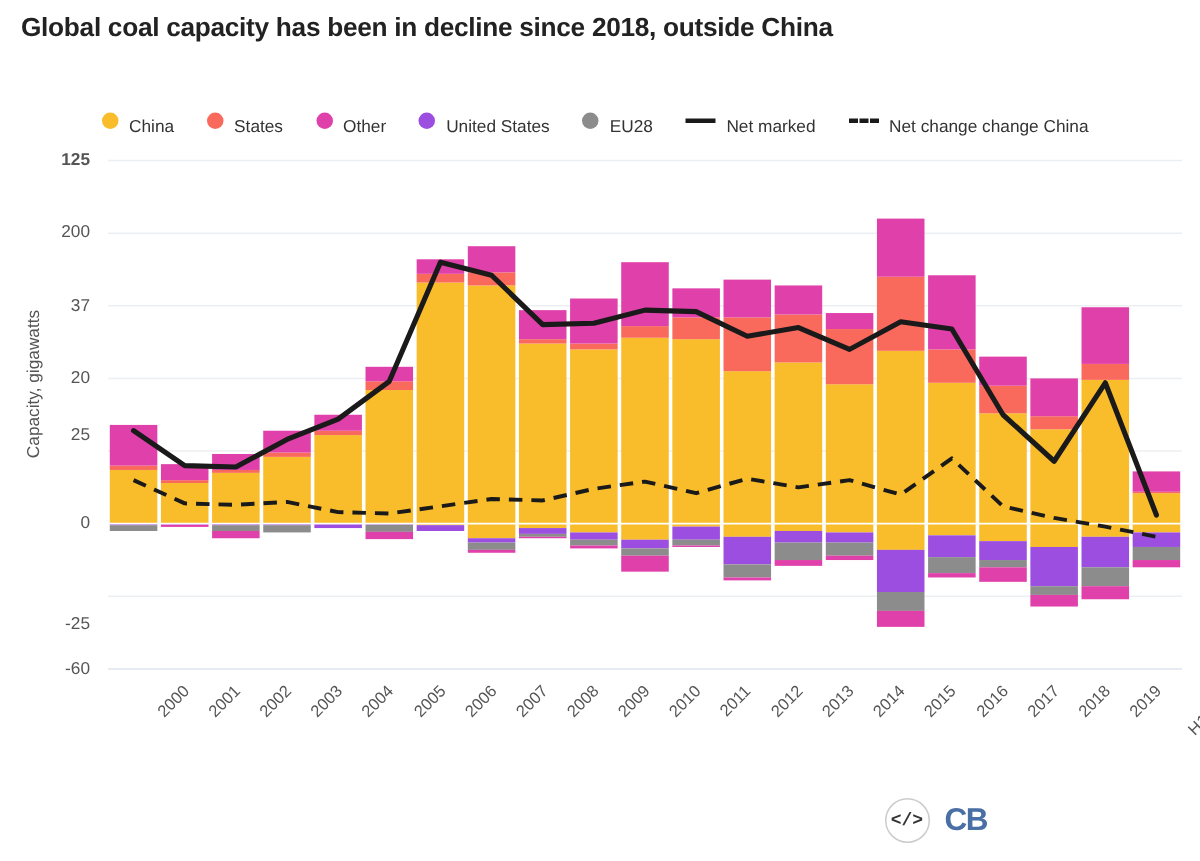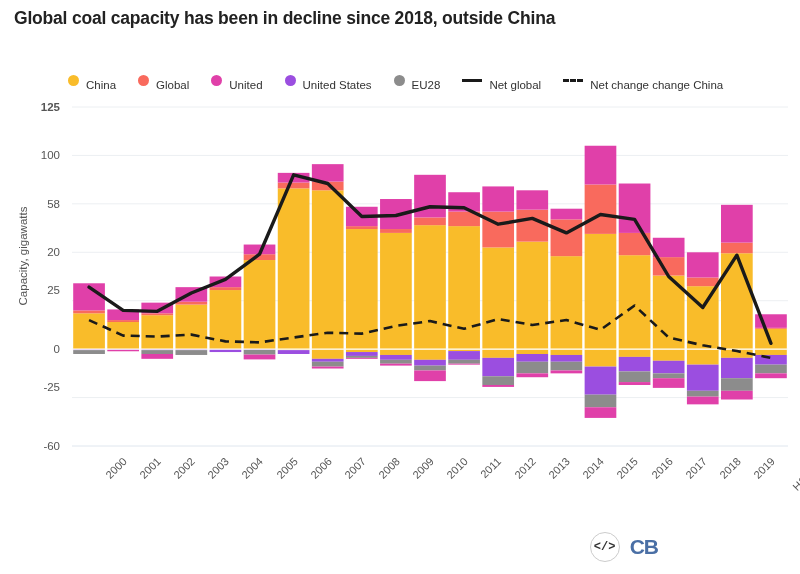--- a/index.html
+++ b/index.html
@@ -154,53 +154,53 @@
 
   <div class="title">Global coal capacity has been in decline since 2018, outside China</div>
 
   <div class="legend" id="legend">
       <div class="legend-item">
         <span class="legend-swatch" style="background: rgb(249, 188, 42);"></span>
         <span class="legend-label">China</span>
       </div>
       <div class="legend-item">
         <span class="legend-swatch" style="background: rgb(249, 106, 93);"></span>
-        <span class="legend-label">Global</span>
+        <span class="legend-label">States</span>
       </div>
       <div class="legend-item">
         <span class="legend-swatch" style="background: rgb(224, 64, 169);"></span>
-        <span class="legend-label">United</span>
+        <span class="legend-label">Other</span>
       </div>
       <div class="legend-item">
         <span class="legend-swatch" style="background: rgb(155, 78, 224);"></span>
         <span class="legend-label">United States</span>
       </div>
       <div class="legend-item">
         <span class="legend-swatch" style="background: rgb(140, 140, 140);"></span>
         <span class="legend-label">EU28</span>
       </div>
       <div class="legend-item">
         <span class="legend-line" style="border-top-color: rgb(26, 26, 26);"></span>
-        <span class="legend-label">Net global</span>
+        <span class="legend-label">Net marked</span>
       </div>
       <div class="legend-item">
         <span class="legend-line dashed" style="border-top-color: rgb(26, 26, 26);"></span>
         <span class="legend-label">Net change change China</span>
       </div>
     </div>
 
   <div class="ylabel">Capacity, gigawatts</div>
   <div class="yticks-wrap" id="yticks">
       <div class="ytick" style="top: 107px; font-weight: bold;">125</div>
-      <div class="ytick" style="top: 155.429px;">100</div>
-      <div class="ytick" style="top: 203.857px;">58</div>
+      <div class="ytick" style="top: 155.429px;">200</div>
+      <div class="ytick" style="top: 203.857px;">37</div>
       <div class="ytick" style="top: 252.286px;">20</div>
       <div class="ytick" style="top: 290px;">25</div>
       <div class="ytick" style="top: 349.143px;">0</div>
-      <div class="ytick" style="top: 387px;">-25</div>
+      <div class="ytick" style="top: 416px;">-25</div>
       <div class="ytick" style="top: 446px;">-60</div>
     </div>
 
   <svg class="plot" id="plot" width="800" height="574">
       <g>
         <line x1="72" x2="788" y1="107" y2="107" stroke="#eceff2" stroke-width="1"></line>
         <line x1="72" x2="788" y1="155.42857142857144" y2="155.42857142857144" stroke="#eceff2" stroke-width="1"></line>
         <line x1="72" x2="788" y1="203.85714285714286" y2="203.85714285714286" stroke="#eceff2" stroke-width="1"></line>
         <line x1="72" x2="788" y1="252.2857142857143" y2="252.2857142857143" stroke="#eceff2" stroke-width="1"></line>
         <line x1="72" x2="788" y1="300.7142857142857" y2="300.7142857142857" stroke="#eceff2" stroke-width="1"></line>

